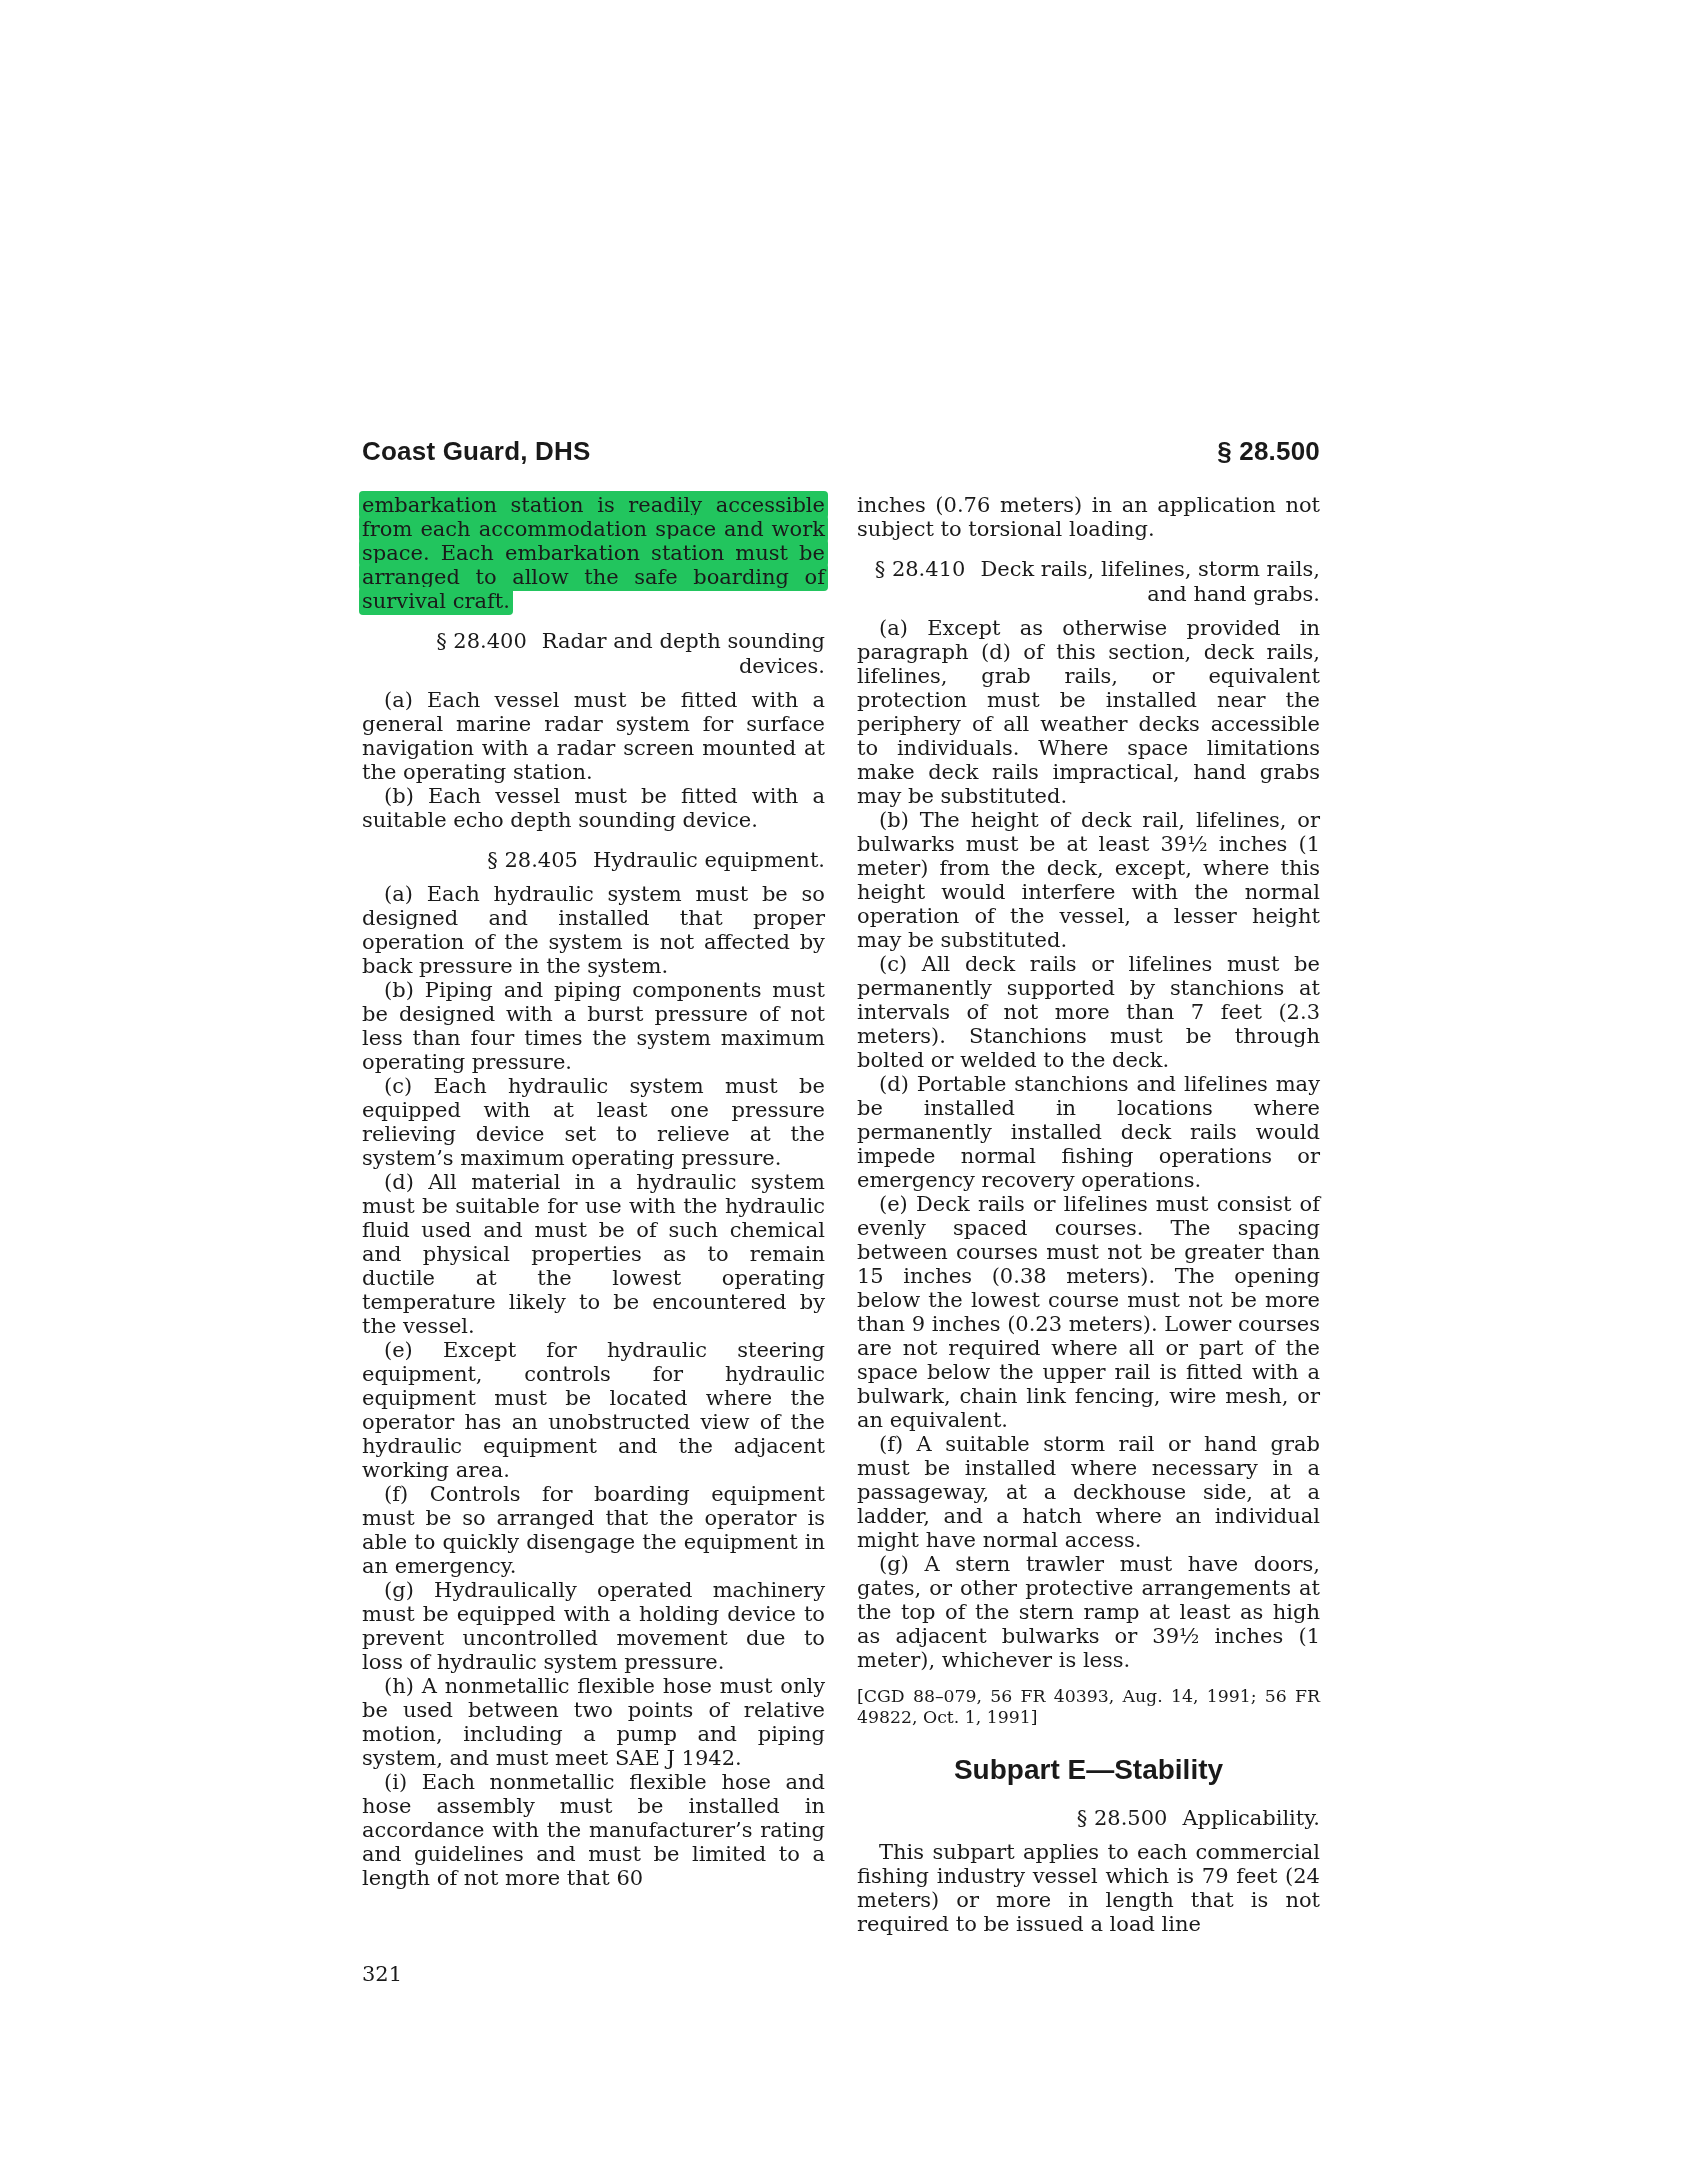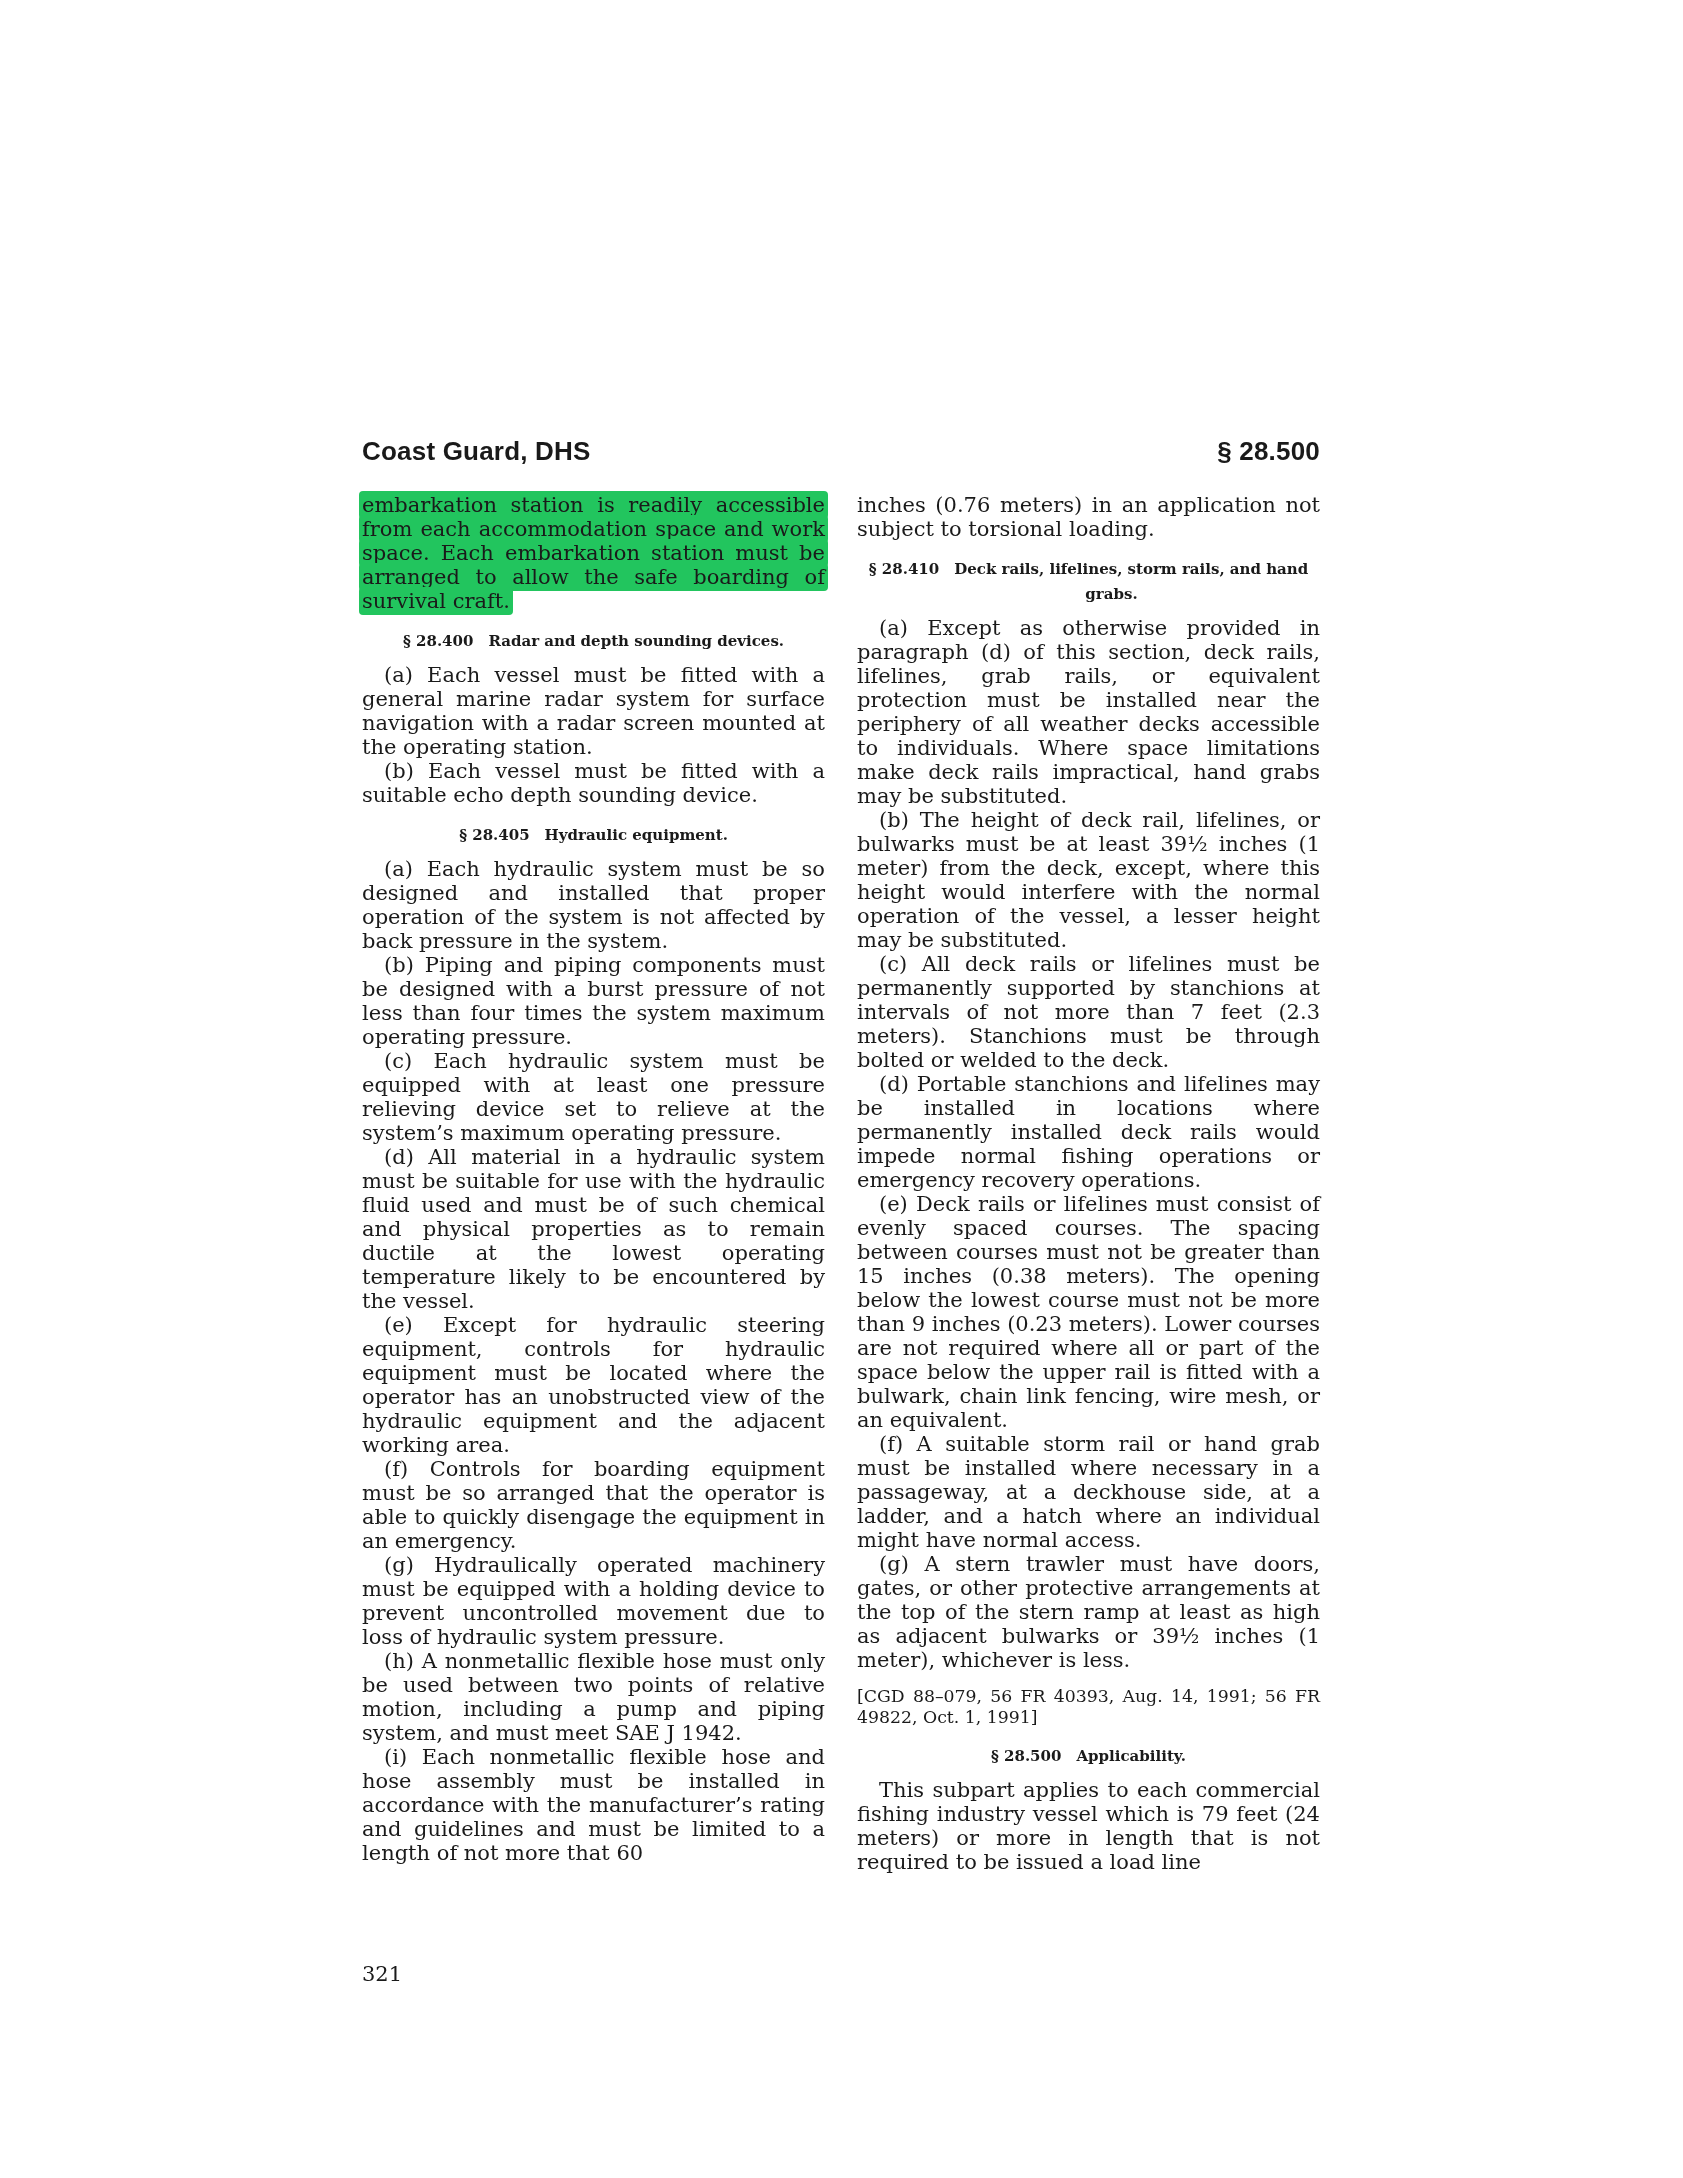--- a/index.html
+++ b/index.html
@@ -46,27 +46,27 @@
   }
   .hl{
     background:#22c55e;
     padding:2px 3px;
     margin:0 -3px;
     border-radius:4px;
     -webkit-box-decoration-break:clone;
     box-decoration-break:clone;
   }
   h2.sec{
-    font-size:15px;
+    font-size:21px;
     line-height:25px;
-    font-weight:bold;
+    font-weight:normal;
     margin:16px 0 9px 0;
     padding-left:46px;
     text-indent:-46px;
-    text-align:center;
+    text-align:right;
   }
   h2.sec .num{margin-right:15px;}
   p.citation{
     margin:14px 0 12px 0;
     font-size:17.3px;
     line-height:21px;
     text-indent:0;
   }
   h1.subpart{
     font-family:"Liberation Sans", sans-serif;
@@ -129,20 +129,21 @@
         <p class="para">(a) Except as otherwise provided in paragraph (d) of this section, deck rails, lifelines, grab rails, or equivalent protection must be installed near the periphery of all weather decks accessible to individuals. Where space limitations make deck rails impractical, hand grabs may be substituted.</p>
         <p class="para">(b) The height of deck rail, lifelines, or bulwarks must be at least 39½ inches (1 meter) from the deck, except, where this height would interfere with the normal operation of the vessel, a lesser height may be substituted.</p>
         <p class="para">(c) All deck rails or lifelines must be permanently supported by stanchions at intervals of not more than 7 feet (2.3 meters). Stanchions must be through bolted or welded to the deck.</p>
         <p class="para">(d) Portable stanchions and lifelines may be installed in locations where permanently installed deck rails would impede normal fishing operations or emergency recovery operations.</p>
         <p class="para">(e) Deck rails or lifelines must consist of evenly spaced courses. The spacing between courses must not be greater than 15 inches (0.38 meters). The opening below the lowest course must not be more than 9 inches (0.23 meters). Lower courses are not required where all or part of the space below the upper rail is fitted with a bulwark, chain link fencing, wire mesh, or an equivalent.</p>
         <p class="para">(f) A suitable storm rail or hand grab must be installed where necessary in a passageway, at a deckhouse side, at a ladder, and a hatch where an individual might have normal access.</p>
         <p class="para">(g) A stern trawler must have doors, gates, or other protective arrangements at the top of the stern ramp at least as high as adjacent bulwarks or 39½ inches (1 meter), whichever is less.</p>
 
         <p class="citation">[CGD 88–079, 56 FR 40393, Aug. 14, 1991; 56 FR 49822, Oct. 1, 1991]</p>
 
+        <h1 class="subpart">Subpart E—Stability</h1>
 
         <h2 class="sec">
           <span class="num">§ 28.500</span><span class="ttl">Applicability.</span>
         </h2>
         <p class="para">This subpart applies to each commercial fishing industry vessel which is 79 feet (24 meters) or more in length that is not required to be issued a load line</p>
       </div>
 
     </div>
   </div>
 

